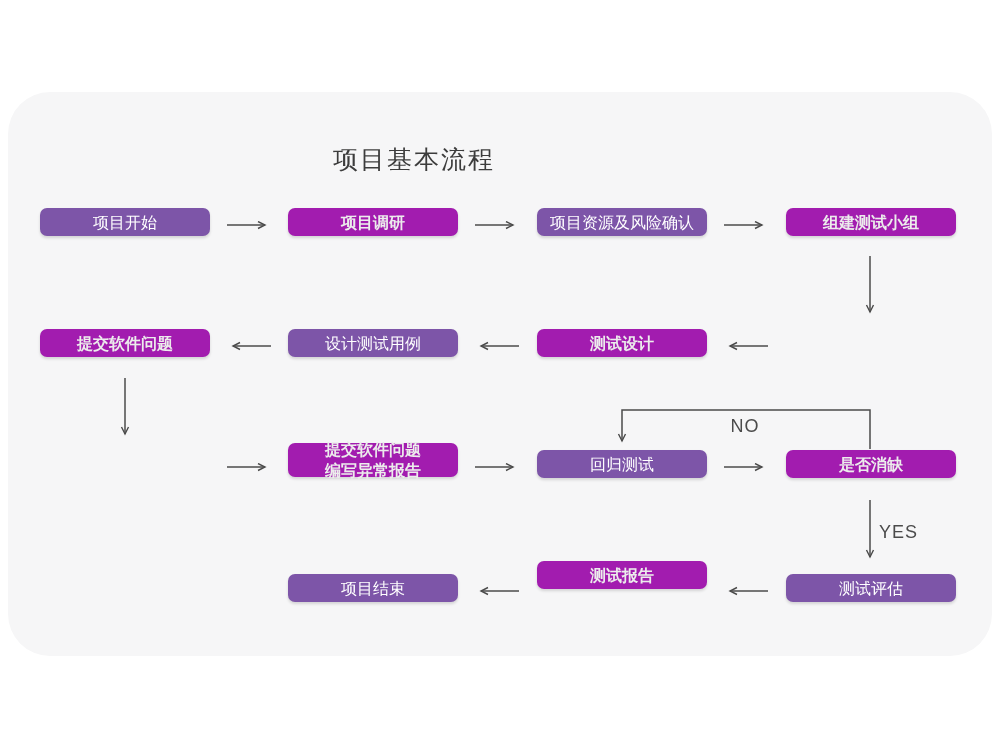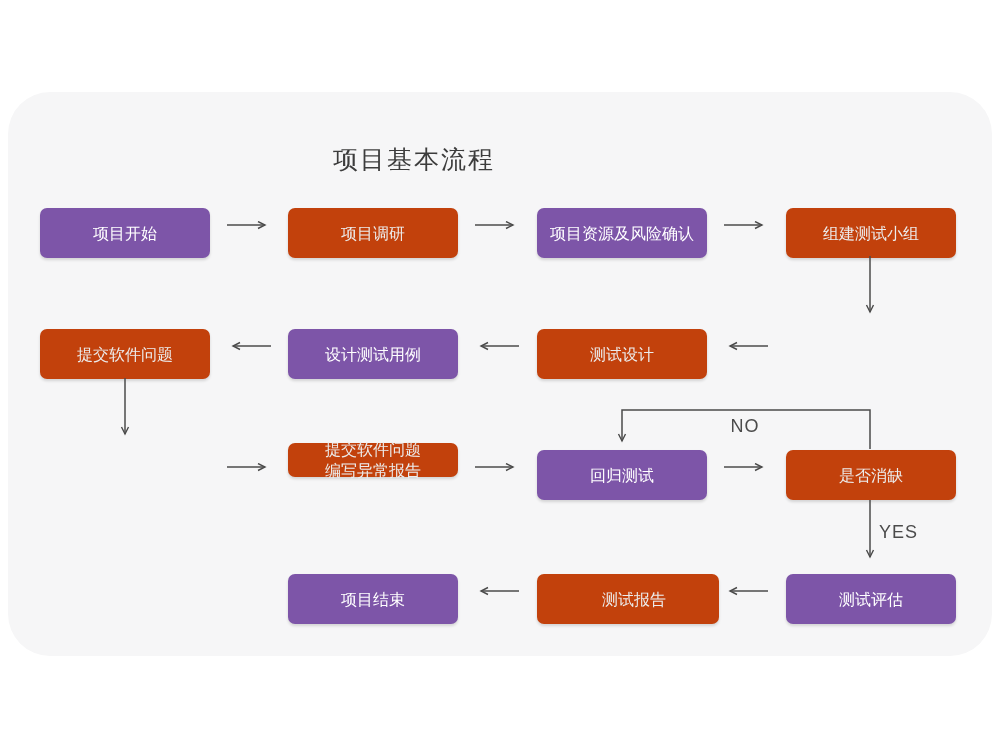--- a/index.html
+++ b/index.html
@@ -32,38 +32,39 @@
     width: 828px;
     text-align: center;
     font-size: 25px;
     font-weight: 500;
     color: #3c3c3c;
     letter-spacing: 2px;
   }
   .node {
     position: absolute;
     width: 170px;
-    height: 50px;
+    height: 28px;
     border-radius: 7px;
     display: flex;
     align-items: center;
     justify-content: center;
     font-size: 16px;
     text-align: center;
     white-space: pre-line;
     line-height: 21px;
     box-shadow: 0 2px 3px rgba(0,0,0,0.14);
   }
   .node.purple {
     background: #7d55a8;
     color: #ffffff;
   }
   .node.gray {
-    background: #c2410c;
+    background: #a21caf;
     color: #ececec;
+    font-weight: bold;
   }
   .node.tall {
     height: 34px;
   }
   .connector-layer {
     position: absolute;
     left: 0;
     top: 0;
     width: 1000px;
     height: 750px;
@@ -103,21 +104,21 @@
   <div class="node gray" style="left:40px;  top:329px;">提交软件问题</div>
   <div class="node purple" style="left:288px; top:329px;">设计测试用例</div>
   <div class="node gray" style="left:537px; top:329px;">测试设计</div>
 
   <div class="node gray tall" style="left:288px; top:443px;">提交软件问题
 编写异常报告</div>
   <div class="node purple" style="left:537px; top:450px;">回归测试</div>
   <div class="node gray" style="left:786px; top:450px;">是否消缺</div>
 
   <div class="node purple" style="left:786px; top:574px;">测试评估</div>
-  <div class="node gray" style="left:537px; top:574px;padding-left:12px;">测试报告</div>
+  <div class="node gray" style="left:537px; top:561px;">测试报告</div>
   <div class="node purple" style="left:288px; top:574px;">项目结束</div>
 
   <svg class="connector-layer" width="1000" height="750" viewBox="0 0 1000 750">
     <defs>
       <marker id="arrowhead" markerWidth="11" markerHeight="10" refX="8" refY="4.5" orient="auto" markerUnits="userSpaceOnUse">
         <path d="M1,1 L8,4.5 L1,8" fill="none" stroke="#4b4b4b" stroke-width="1.4"></path>
       </marker>
     </defs>
     <g stroke="#4b4b4b" stroke-width="1.5" fill="none">
 

